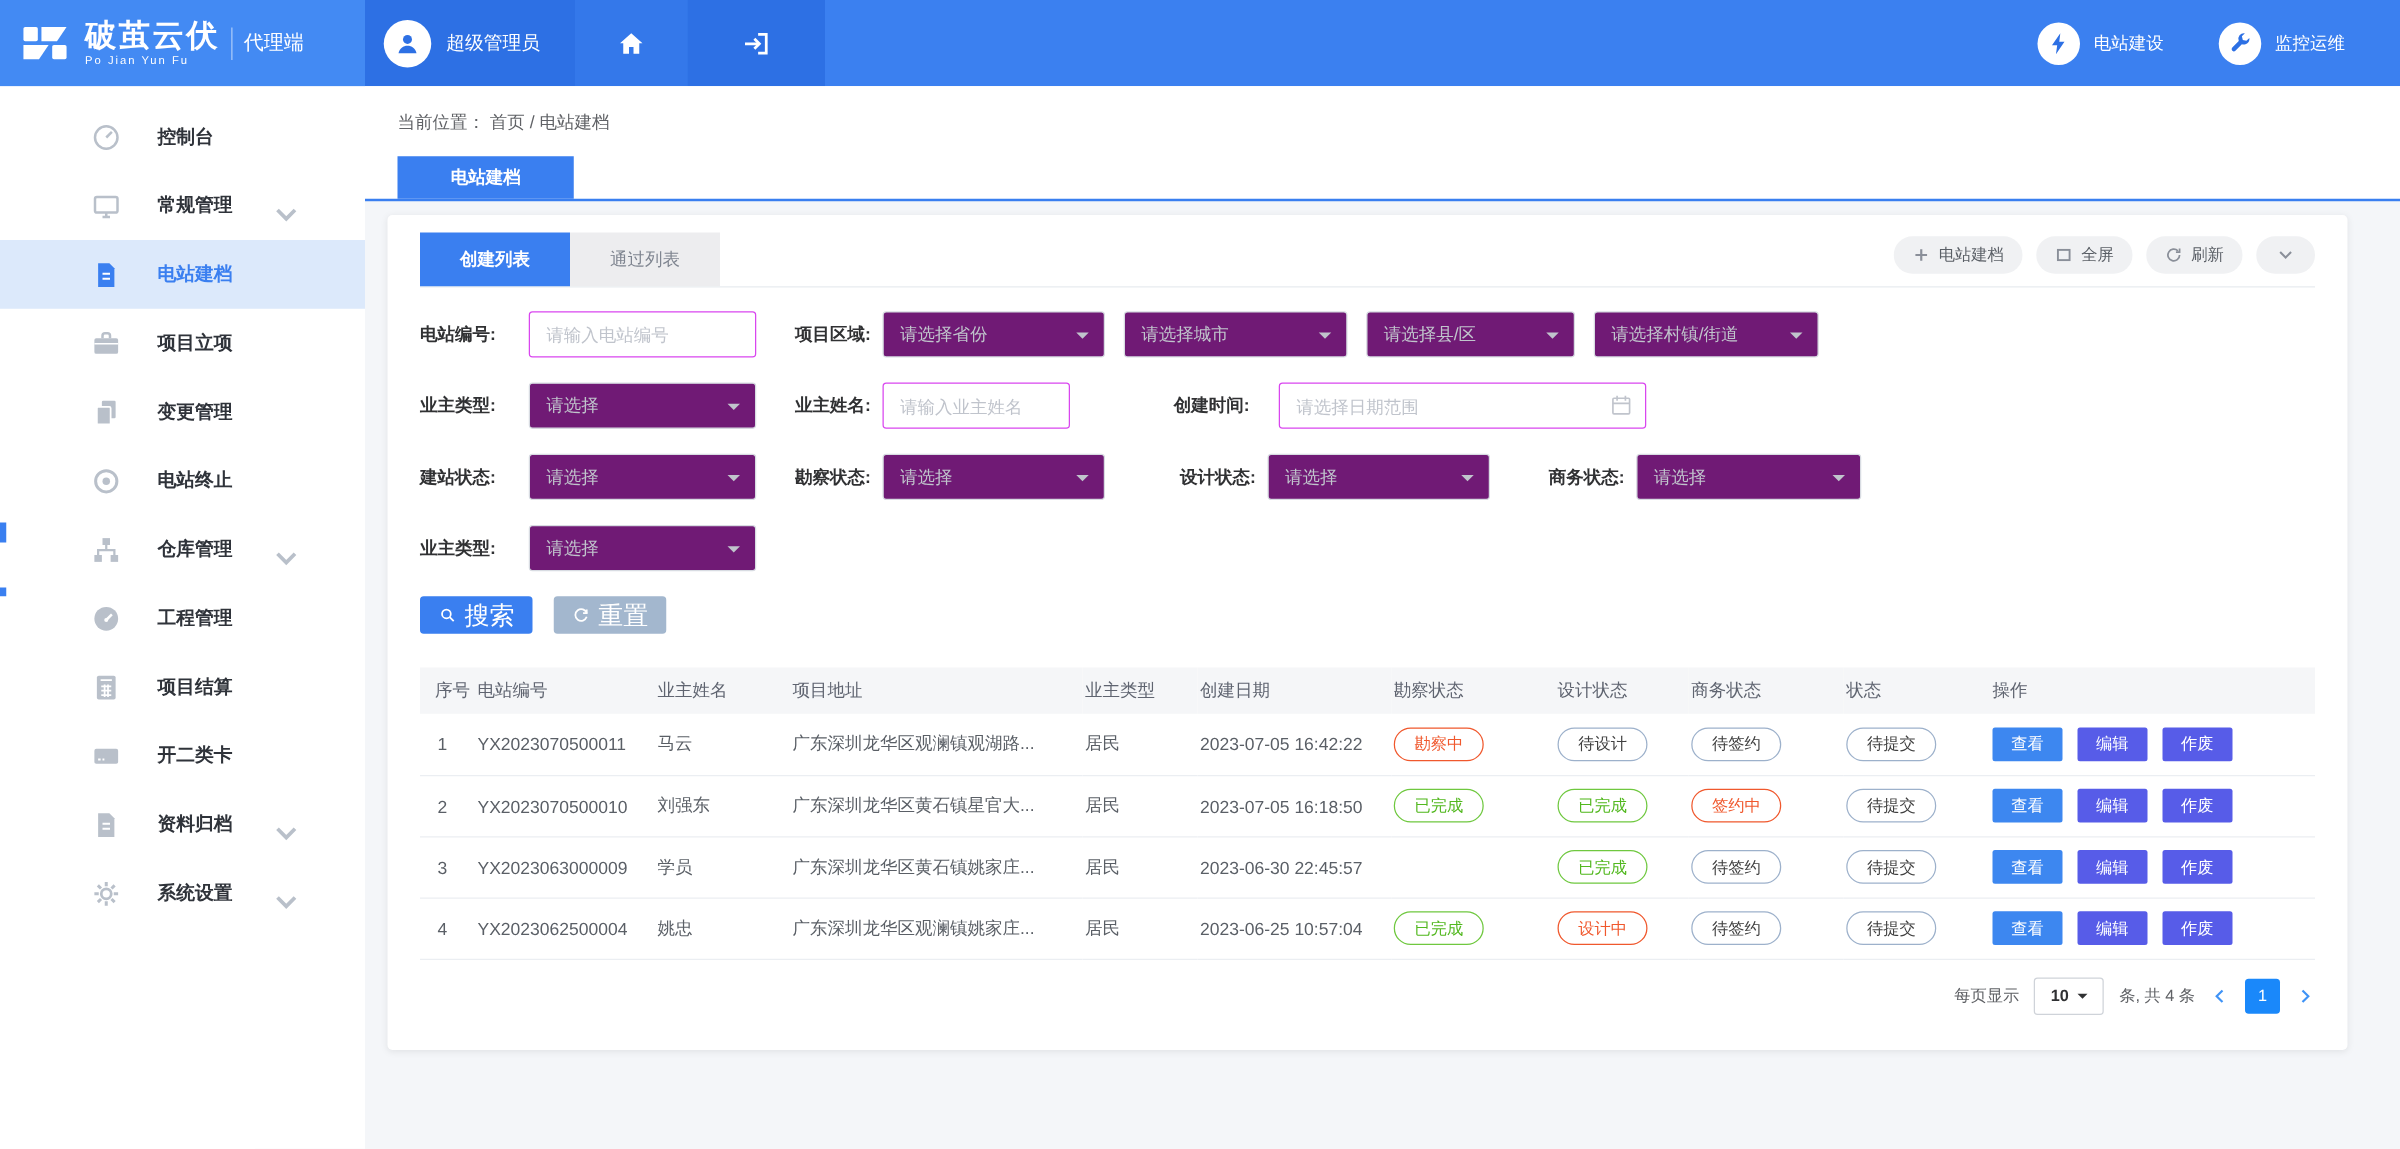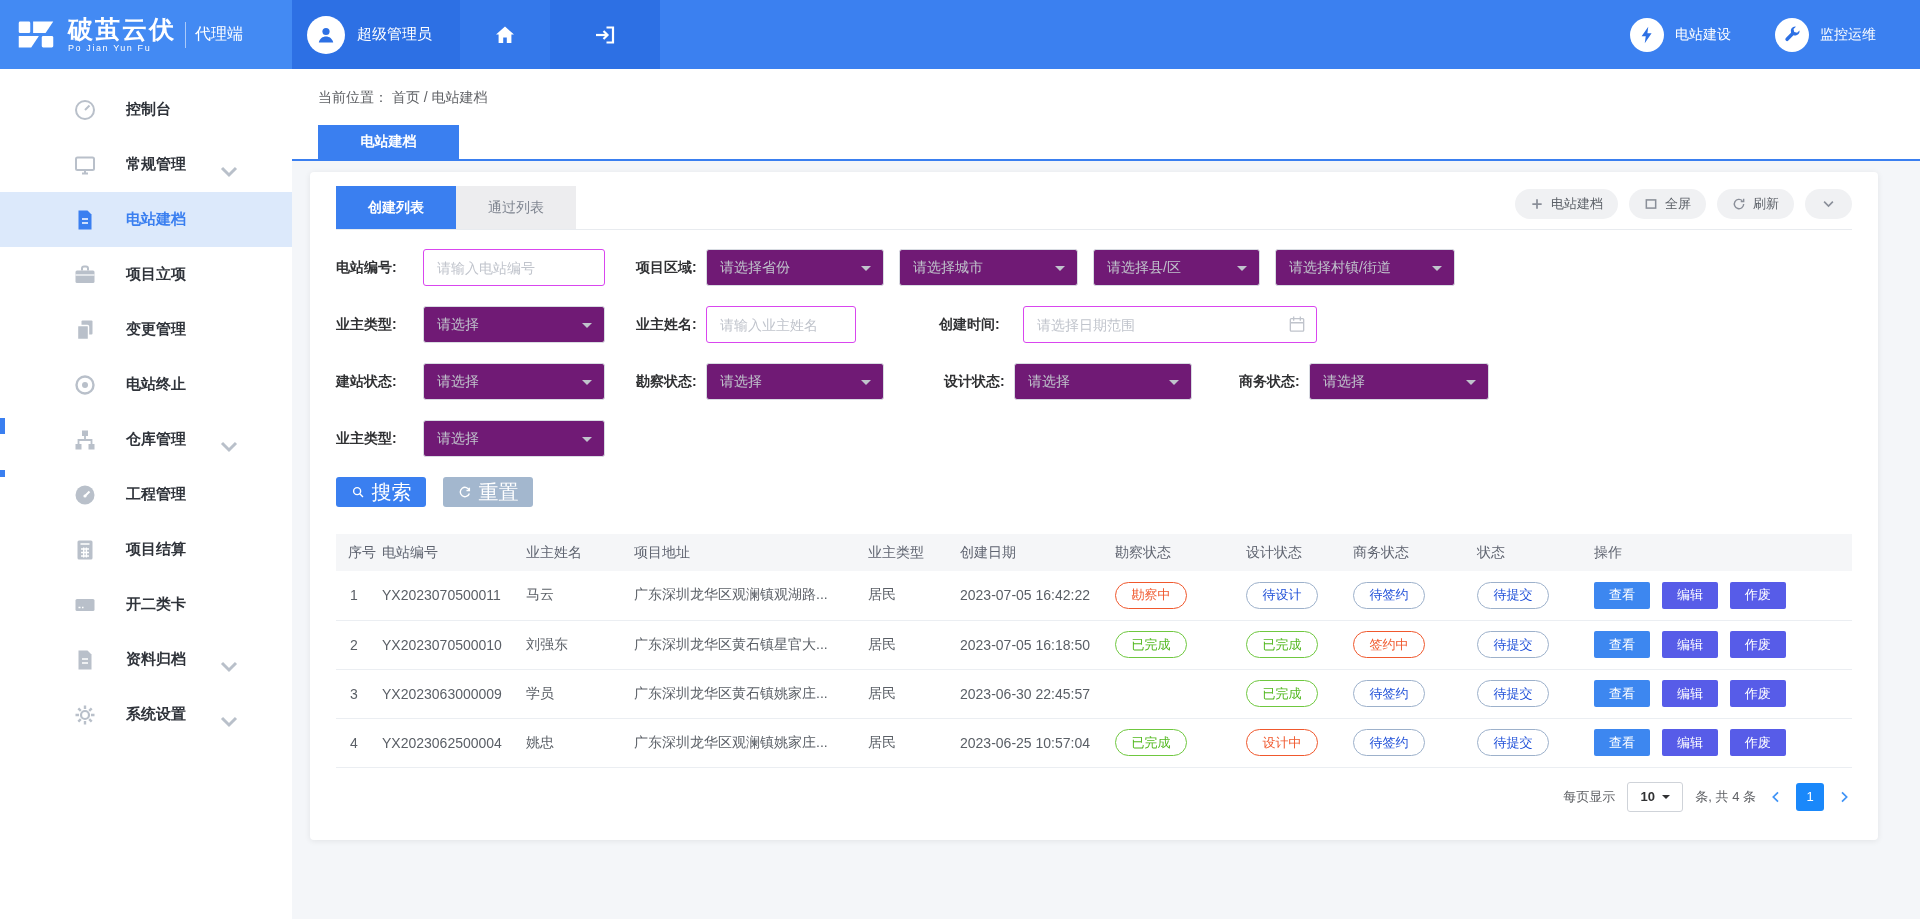--- a/index.html
+++ b/index.html
@@ -73,21 +73,21 @@
   table { border-collapse:collapse; table-layout:fixed; width:1516px; margin-top:27px; }
   thead tr { background:#f5f6f8; height:37px; }
   th { font-weight:400; font-size:14px; color:#5f6470; text-align:left; padding-left:2px; }
   th:first-child { padding-left:12px; }
   tbody tr { height:49px; border-bottom:1px solid #ebeef2; }
   td { font-size:14px; color:#5a5f66; padding-left:2px; overflow:hidden; white-space:nowrap; }
   td:first-child { padding-left:14px; }
   .bdg { display:inline-flex; align-items:center; justify-content:center; min-width:72px; height:27px; padding:0 10px; border-radius:14px; border:1px solid; font-size:13px; background:#fff; }
   .b-orange { color:#f0582d; border-color:#f0582d; }
   .b-green { color:#52b81f; border-color:#6fc83f; }
-  .b-pend { color:#1d4ed8; border-color:#9db1cb;font-family:Liberation Serif, serif; }
+  .b-pend { color:#404040; border-color:#9db1cb;font-family:Liberation Serif, serif; }
   .abtn { width:56px; height:27px; border:none; border-radius:2px; color:#fff; font-size:13px; margin-right:8px; cursor:pointer; font-family:inherit; }
   .a-view { background:#3d87f0; }
   .a-edit, .a-void { background:#575ce8; }
 
   
   .pager { display:flex; justify-content:flex-end; align-items:center; margin-top:14px; font-size:13px; color:#606266; gap:12px; }
   .psel { width:56px; height:30px; border:1px solid #cfd3d9; border-radius:3px; display:flex; align-items:center; justify-content:center; gap:7px; color:#303133; font-weight:700; cursor:pointer; background:#fff; }
   .psel::after { content:""; border:4px solid transparent; border-top-color:#303133; margin-top:4px; }
   .pchev { width:16px; height:16px; color:#3f93f6; cursor:pointer; }
   .pnum { width:28px; height:28px; background:#1a88fa; color:#fff; border-radius:3px; display:flex; align-items:center; justify-content:center; font-size:13px; cursor:pointer; }

